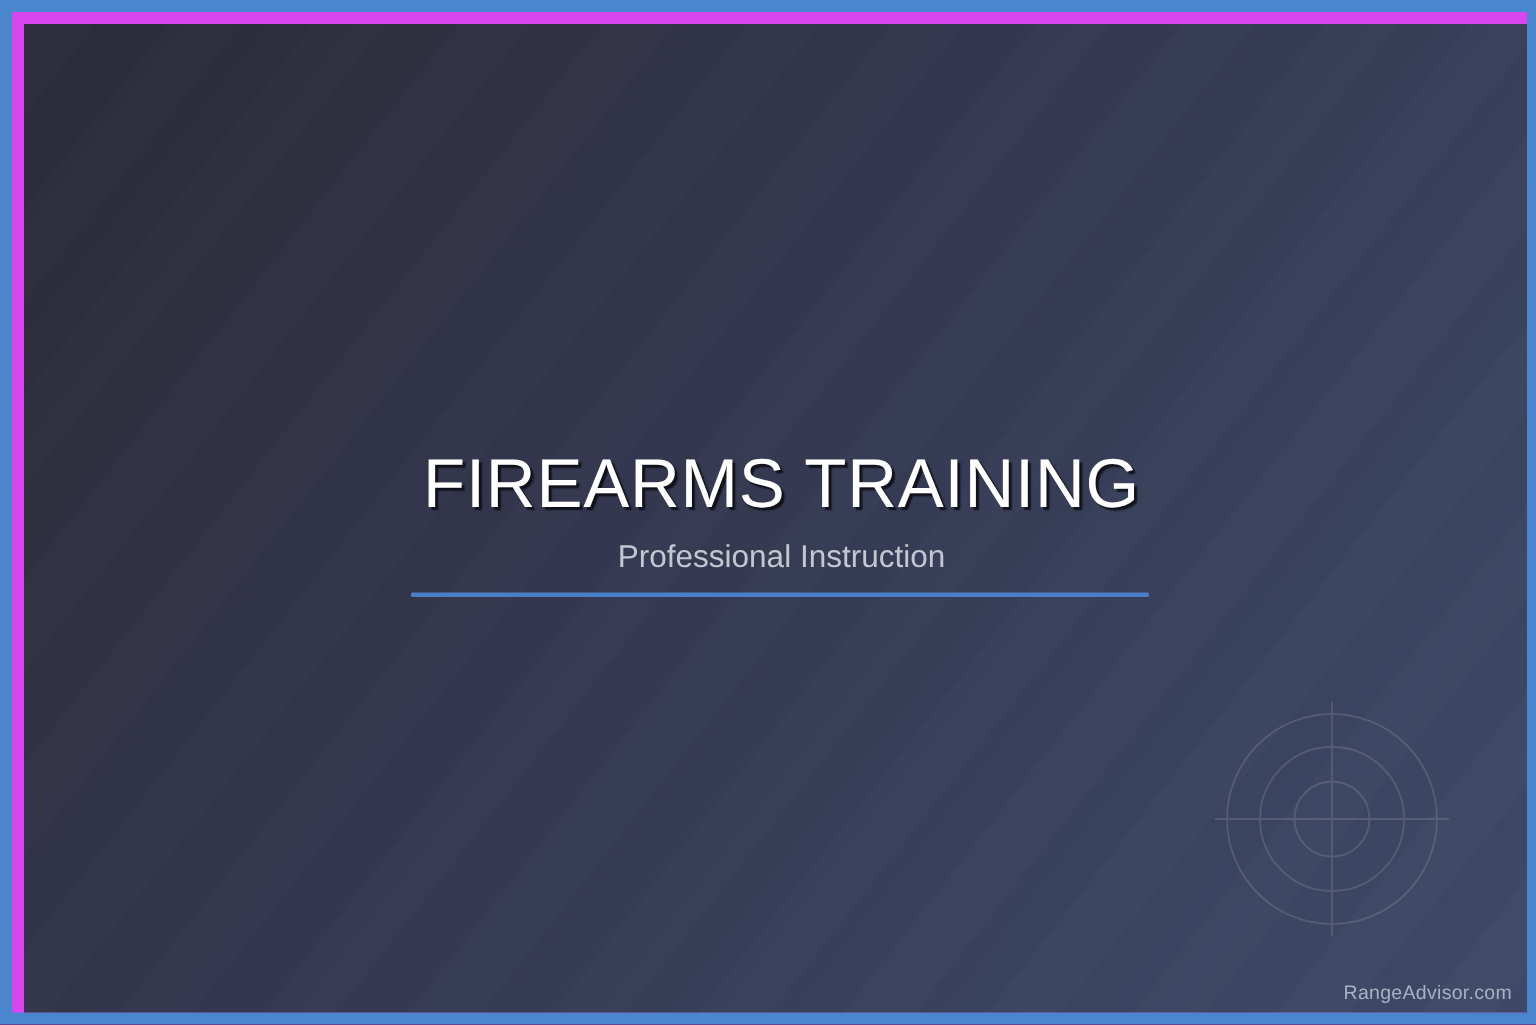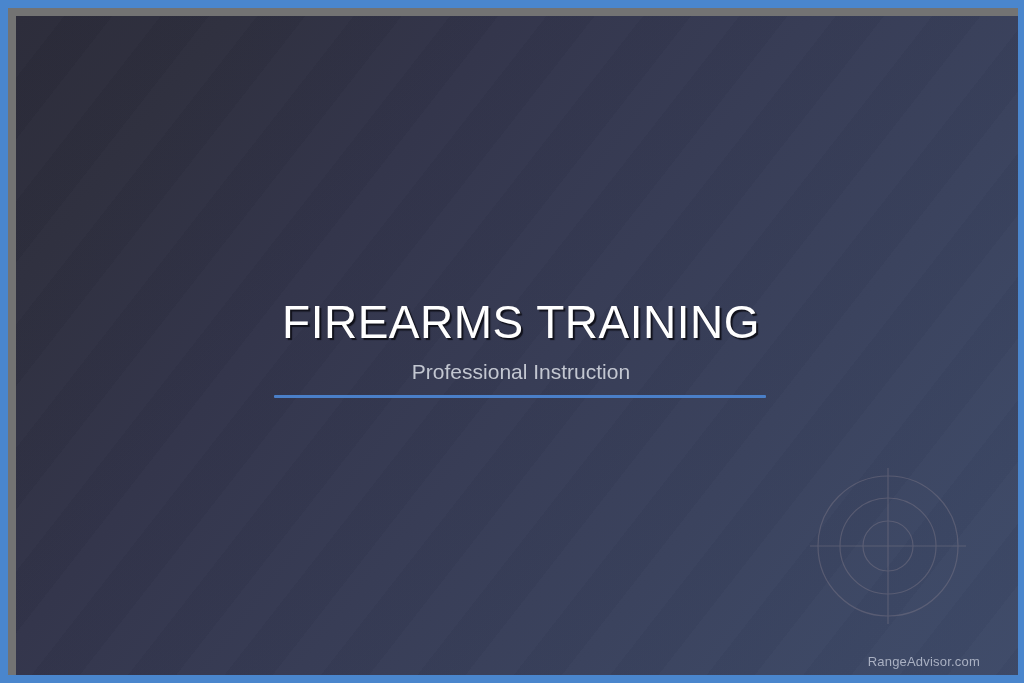--- a/index.html
+++ b/index.html
@@ -7,21 +7,21 @@
     padding: 0;
     background: #1b1b26;
   }
   .slide {
     position: relative;
     width: 1024px;
     height: 683px;
     overflow: hidden;
     font-family: "Liberation Sans", sans-serif;
     box-sizing: border-box;
-    background: #737373;
+    background: #d946ef;
     border-top: 8px solid #4a86cd;
     border-left: 8px solid #4a86cd;
     border-right: 6px solid #4a86cd;
     border-bottom: 8px solid #4a86cd;
   }
   .canvas {
     position: absolute;
     left: 8px;
     top: 8px;
     width: 1010px;
@@ -103,21 +103,21 @@
     position: absolute;
     left: 20px;
     top: 558px;
     width: 244px;
     height: 82px;
   }
 
   
   .footer {
     position: absolute;
-    right: 46px;
+    right: 18px;
     bottom: 14px;
     font-size: 13px;
     color: #a9b0c2;
     letter-spacing: 0.2px;
     white-space: nowrap;
     padding-left: 16px;
   }
 </style>
 </head>
 <body>

